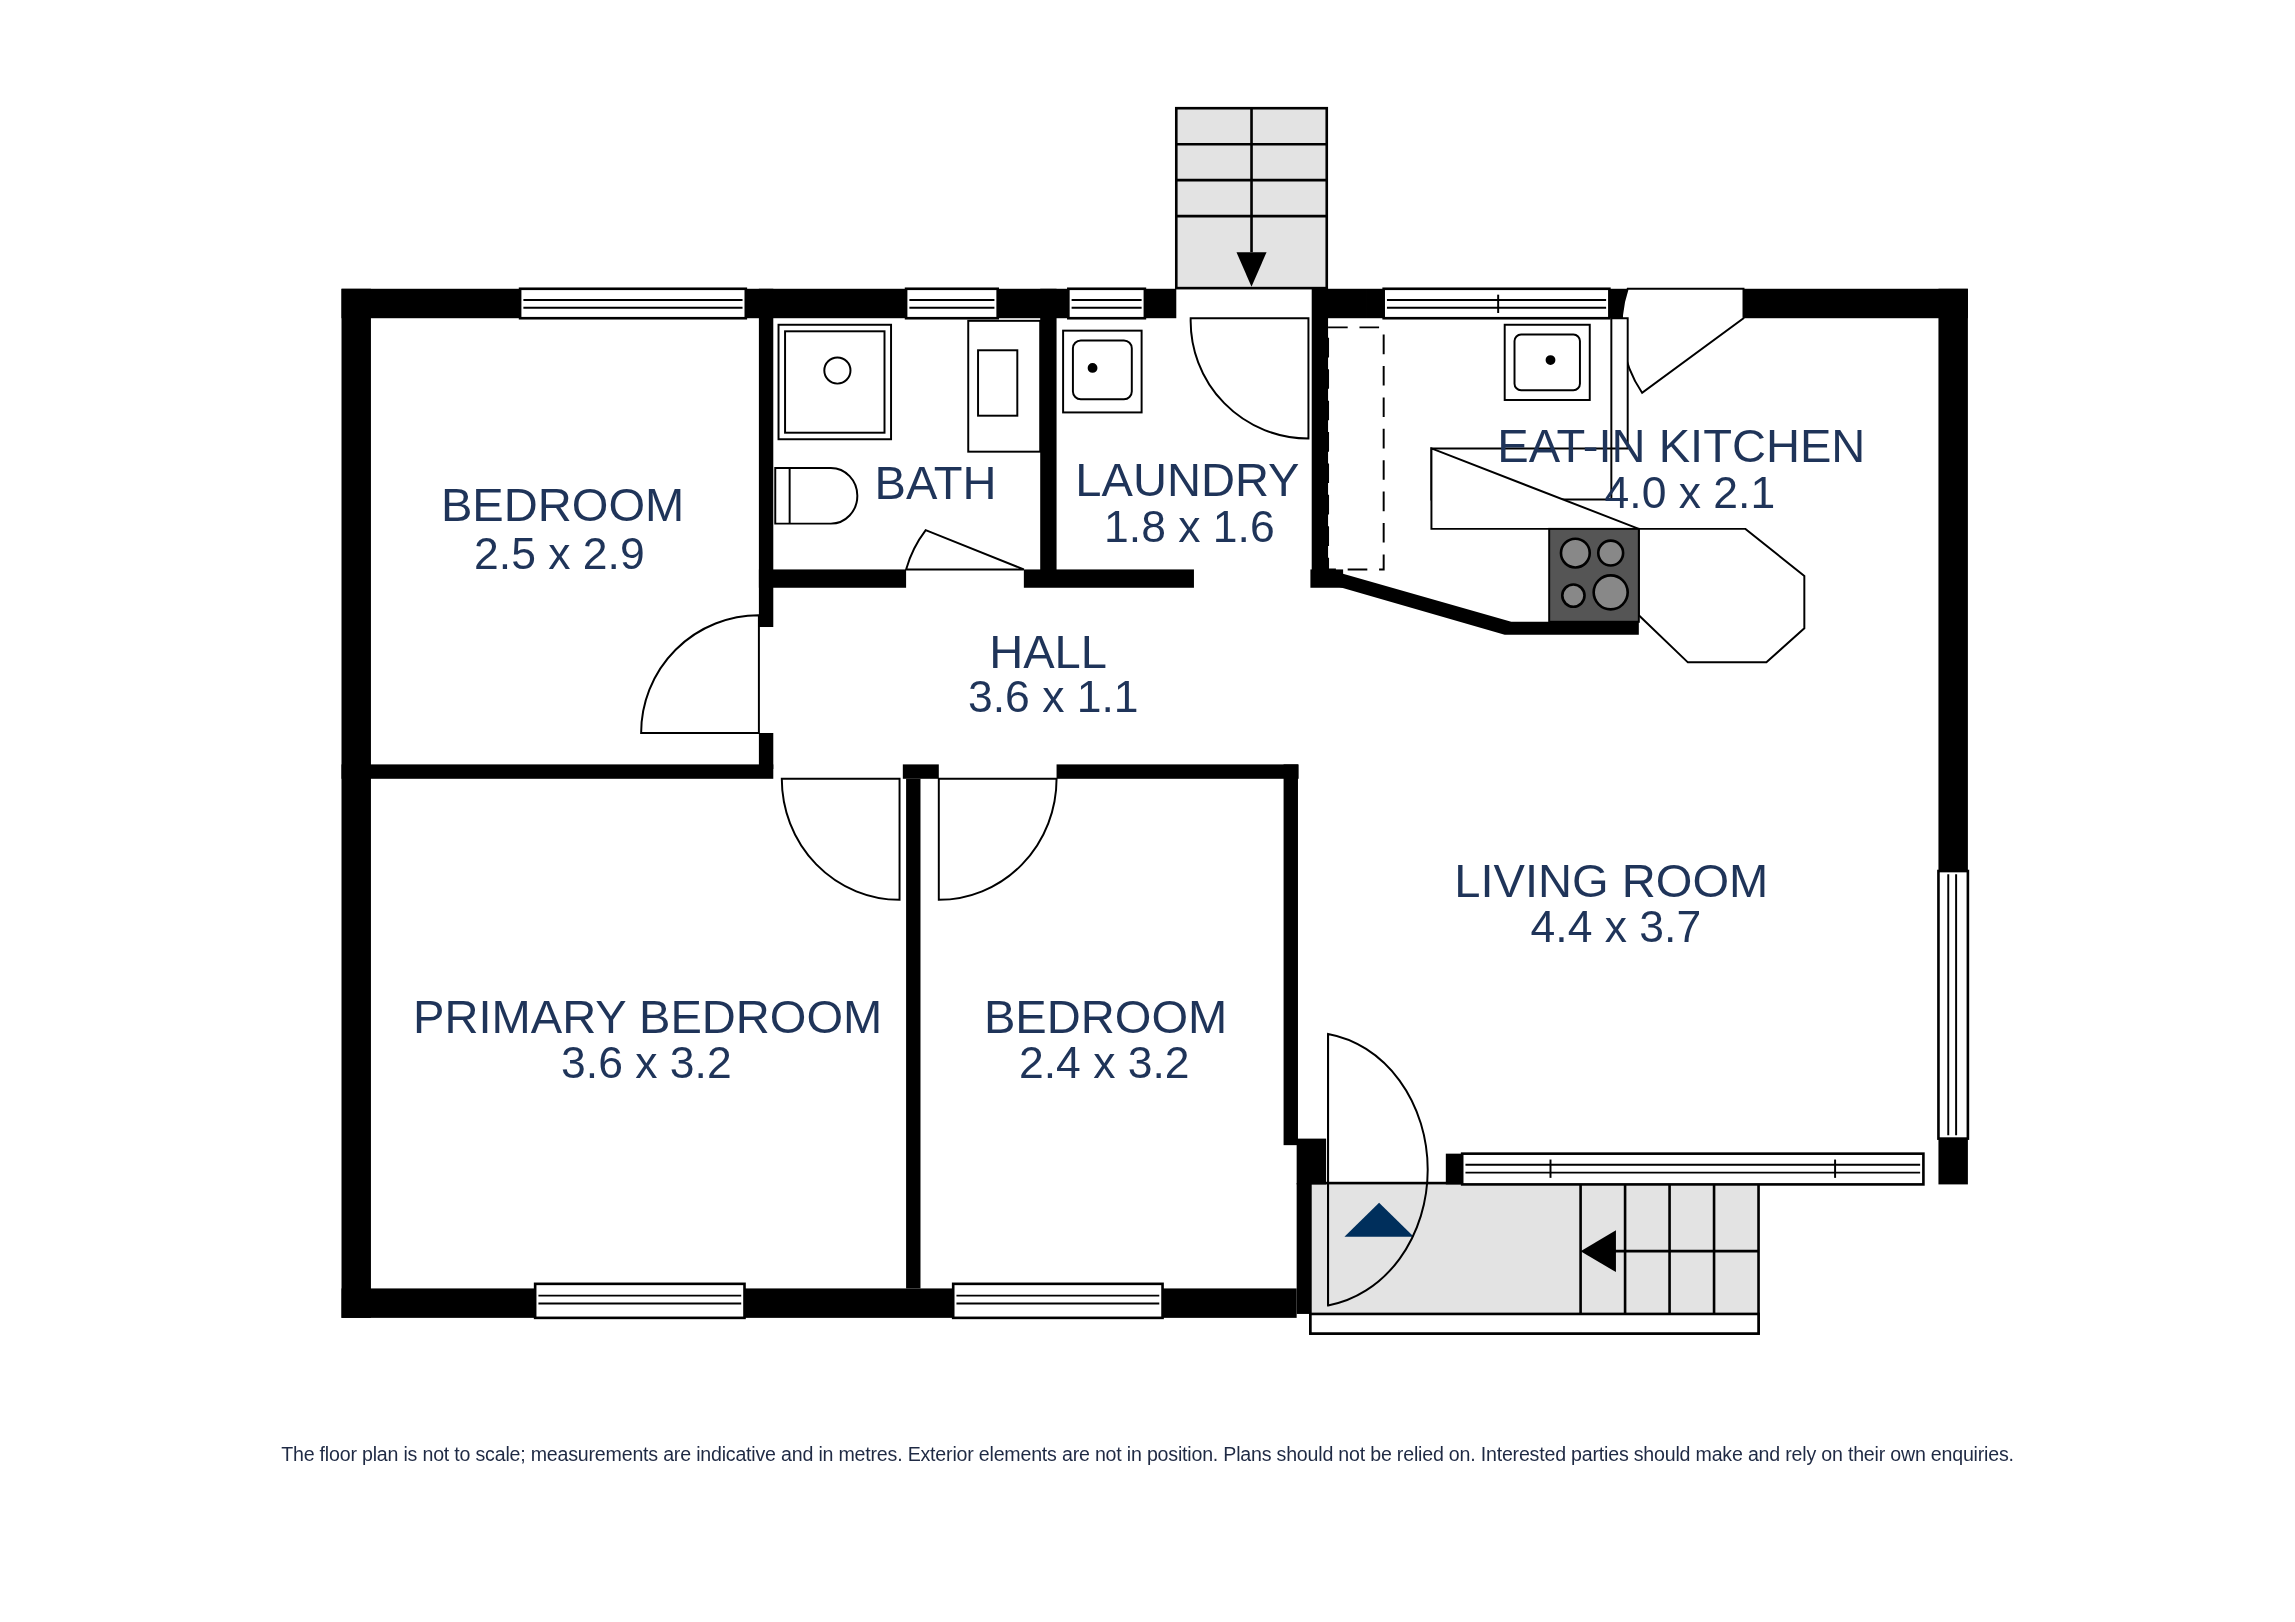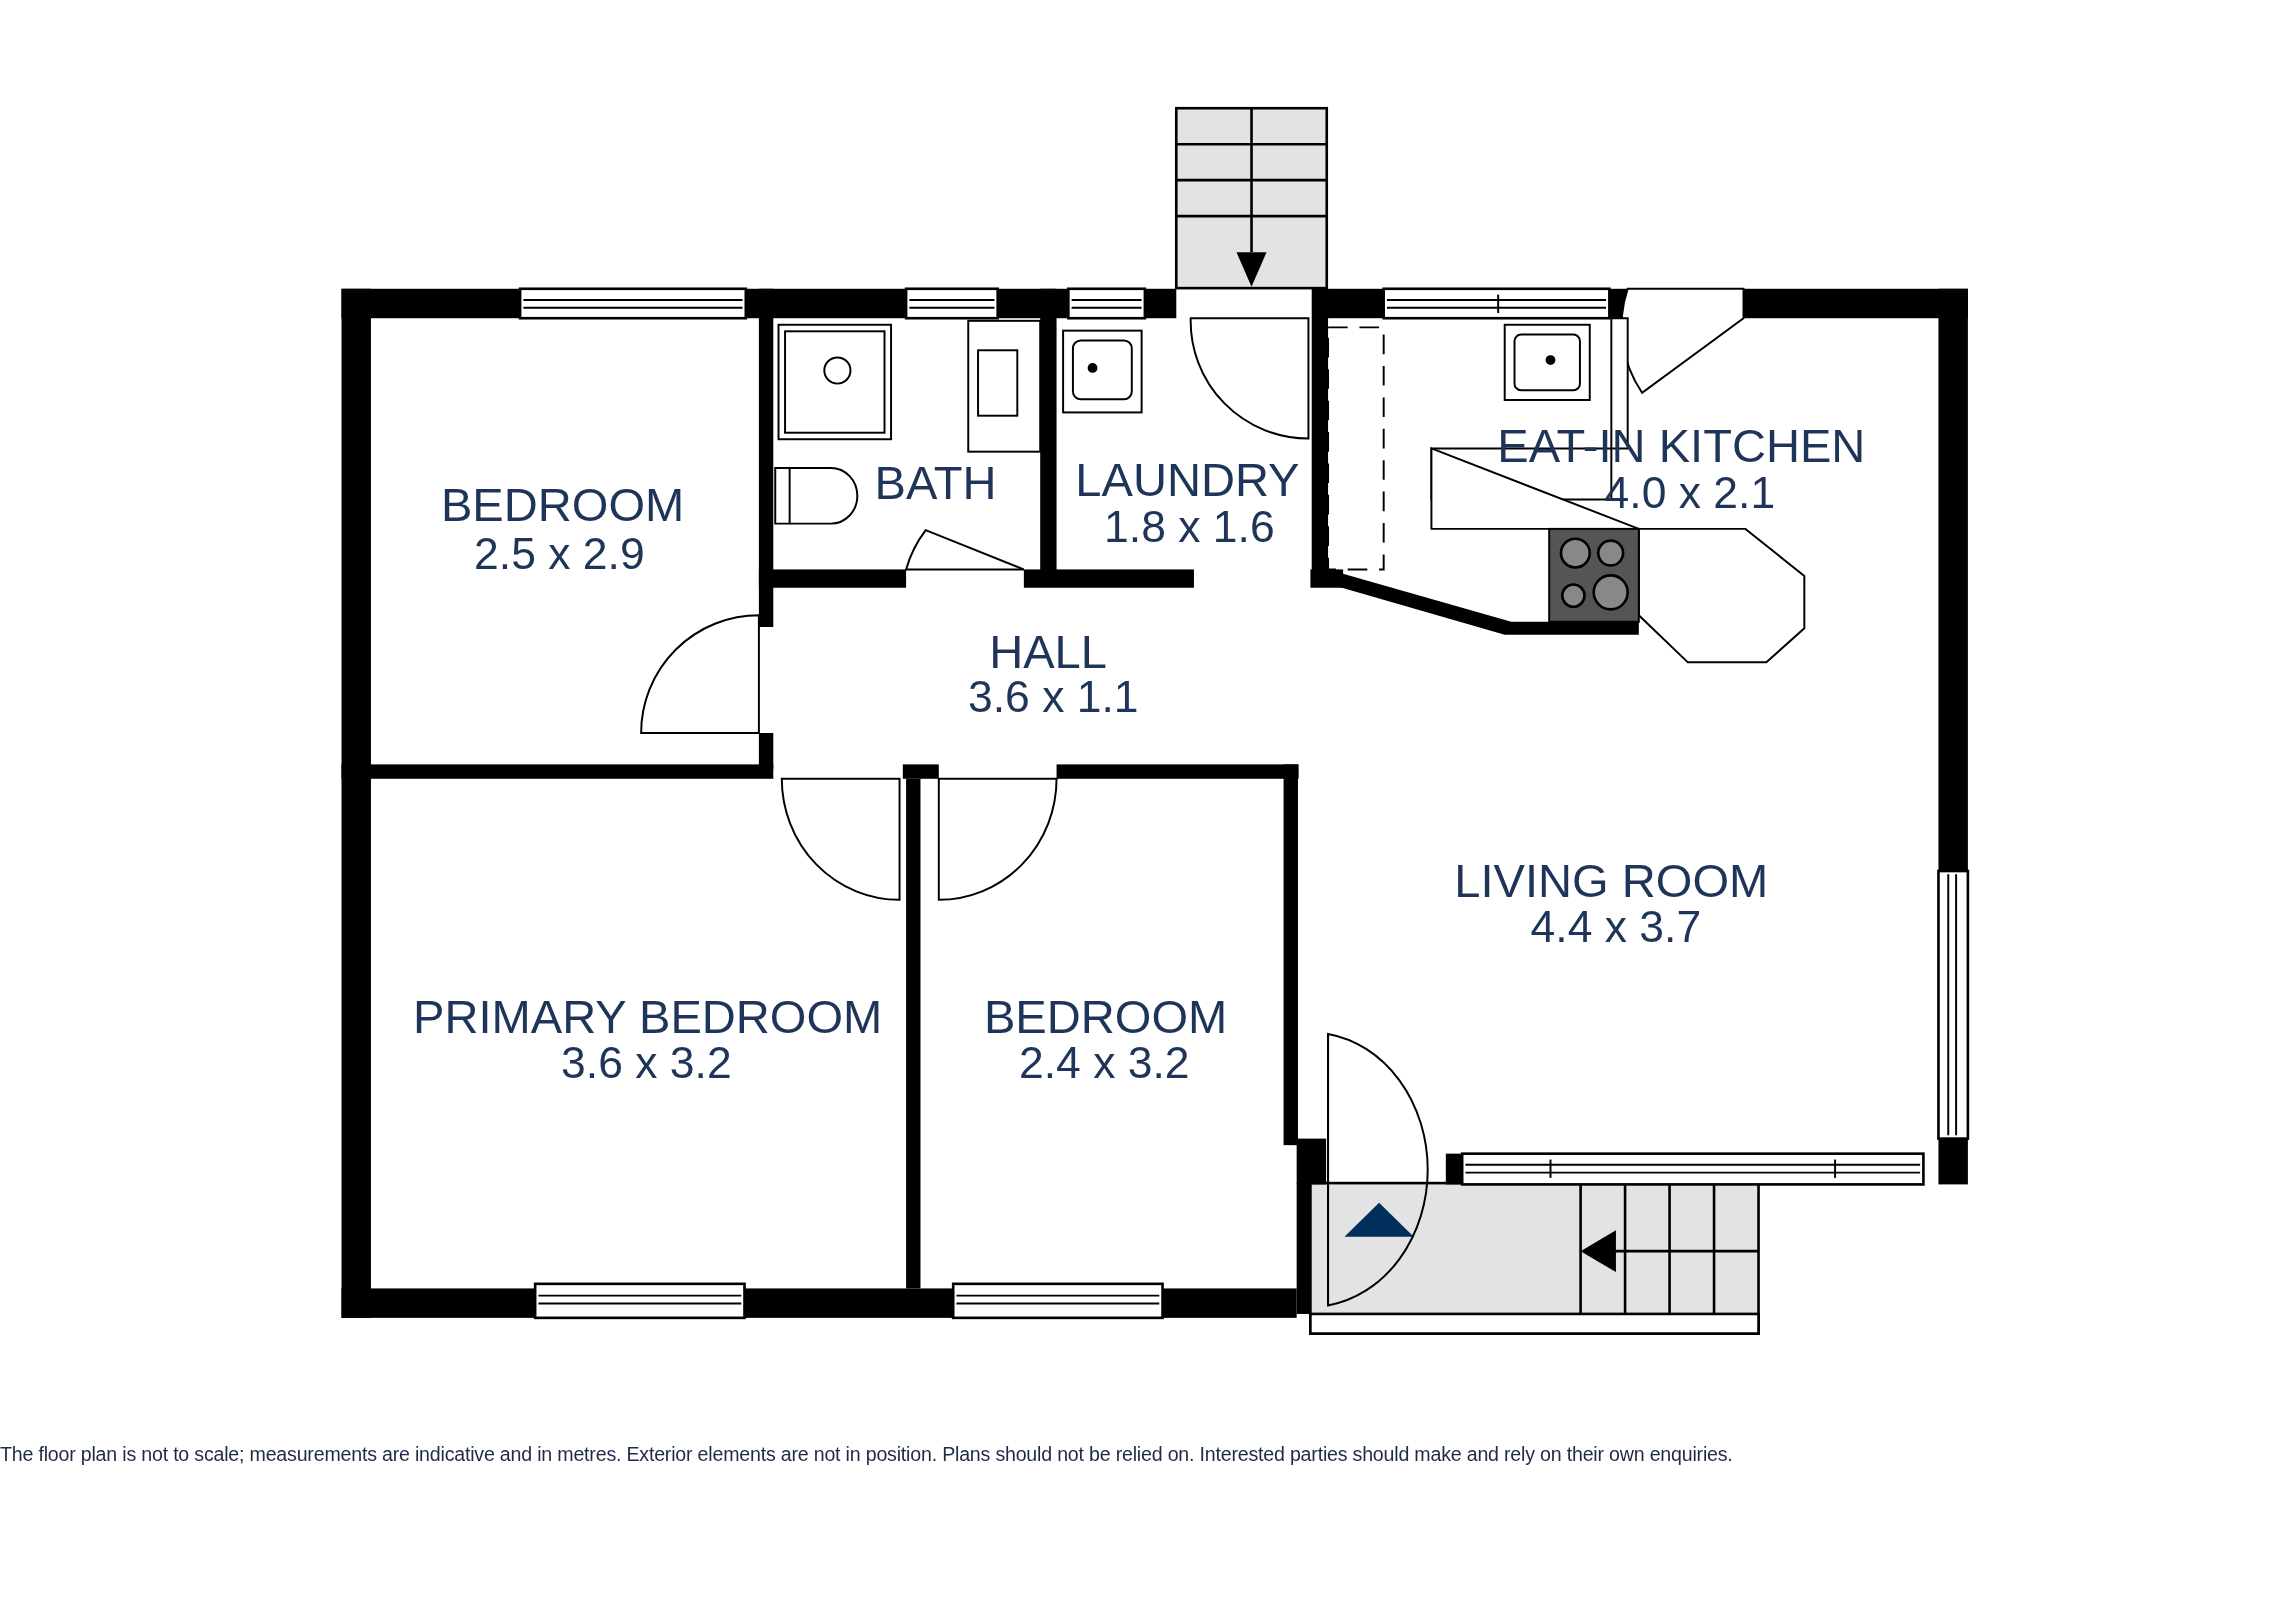--- a/index.html
+++ b/index.html
@@ -3,21 +3,21 @@
 <meta charset="utf-8">
 <style>
   html, body { margin: 0; padding: 0; background: #ffffff; }
   body { width: 2295px; height: 1623px; position: relative; overflow: hidden; }
   #plan { position: absolute; left: 0; top: 0; }
   .room-label { font-family: "Liberation Sans", sans-serif; fill: #1f3459; text-anchor: middle; }
   .room-name { font-size: 72px; }
   .room-dim { font-size: 68px; }
   .footer {
     position: absolute; left: 0; right: 0; top: 1443px;
-    text-align: left;
+    text-align: center;
     font-family: "Liberation Sans", sans-serif;
     font-size: 19.6px; color: #1f2a44;
     letter-spacing: -0.2px;
   }
 </style>
 </head>
 <body>
 
 <svg id="plan" width="2295" height="1623" viewBox="0 0 3508 2480" xmlns="http://www.w3.org/2000/svg">
 

